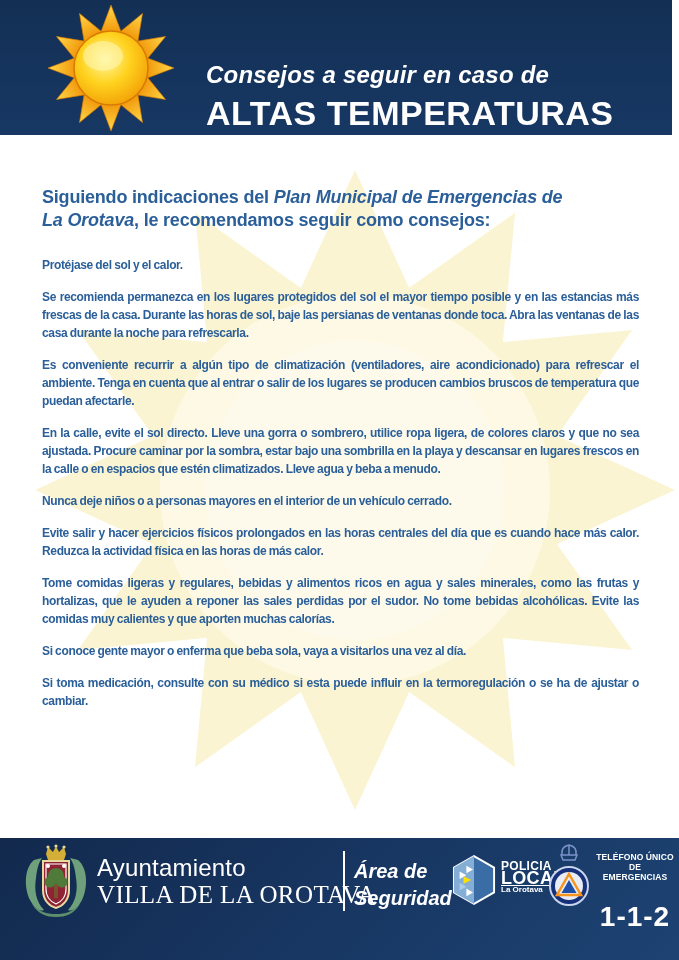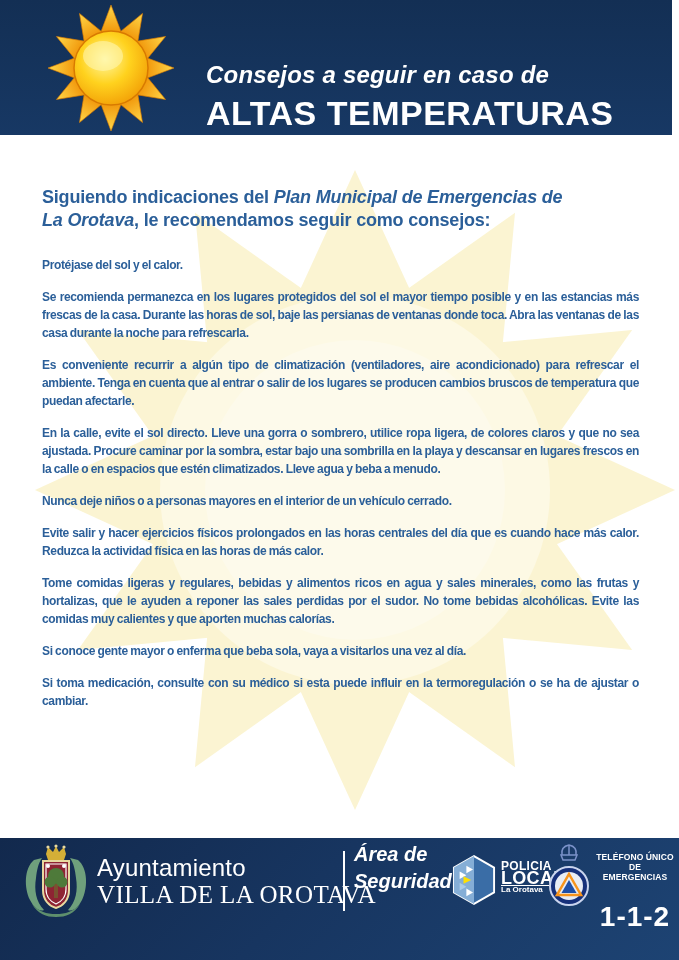--- a/index.html
+++ b/index.html
@@ -91,21 +91,21 @@
     color: #ffffff;
   }
   .coat-of-arms { position: absolute; left: 22px; top: 6px; width: 68px; height: 80px; }
   .org-block { position: absolute; left: 97px; top: 16px; width: 242px; }
   .org-name { font-size: 24px; font-weight: normal; line-height: 27px; letter-spacing: 0.2px; }
   .org-subname {
     font-family: "Liberation Serif", serif;
     font-size: 25px; line-height: 28px; letter-spacing: 0.4px; white-space: nowrap;
   }
   .footer-divider { position: absolute; left: 343px; top: 13px; width: 2px; height: 60px; background: #ffffff; }
-  .area-block { position: absolute; left: 354px; top: 3px; }
+  .area-block { position: absolute; left: 354px; top: 20px; }
   .area-line { font-size: 20px; font-weight: bold; font-style: italic; line-height: 27px; }
   .police-badge { position: absolute; left: 452px; top: 15px; width: 44px; height: 54px; }
   .police-text { position: absolute; left: 501px; top: 22px; line-height: 12px; }
   .police-line1 { font-size: 12px; font-weight: bold; letter-spacing: 0.3px; }
   .police-line2 { font-size: 18px; font-weight: bold; letter-spacing: 0.3px; text-decoration: underline; }
   .police-line3 { font-size: 8px; font-weight: bold; }
   .civil-emblem { position: absolute; left: 548px; top: 5px; width: 42px; height: 72px; }
   .emergency-block { position: absolute; left: 594px; top: 14px; width: 82px; text-align: center; }
   .emergency-label { font-size: 8.5px; font-weight: bold; line-height: 10px; letter-spacing: 0.1px; }
   .emergency-number { font-size: 28px; font-weight: bold; letter-spacing: 1px; margin-top: 19px; }

